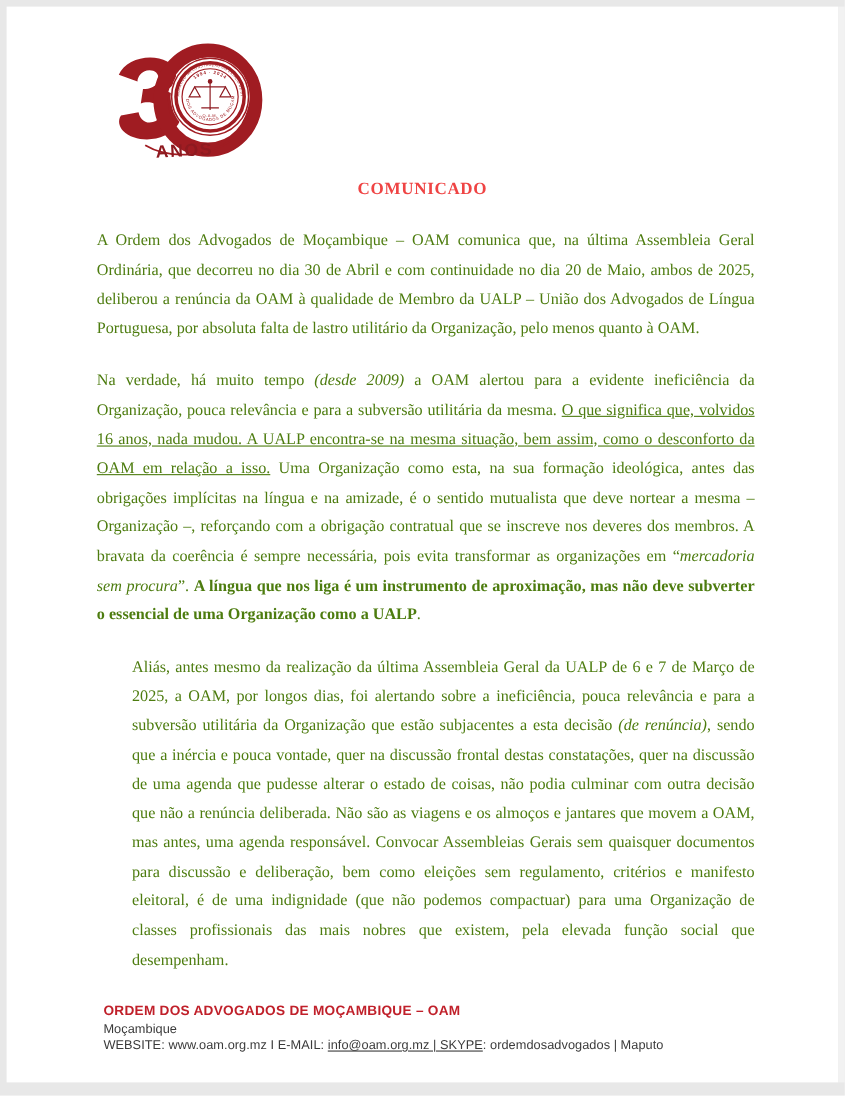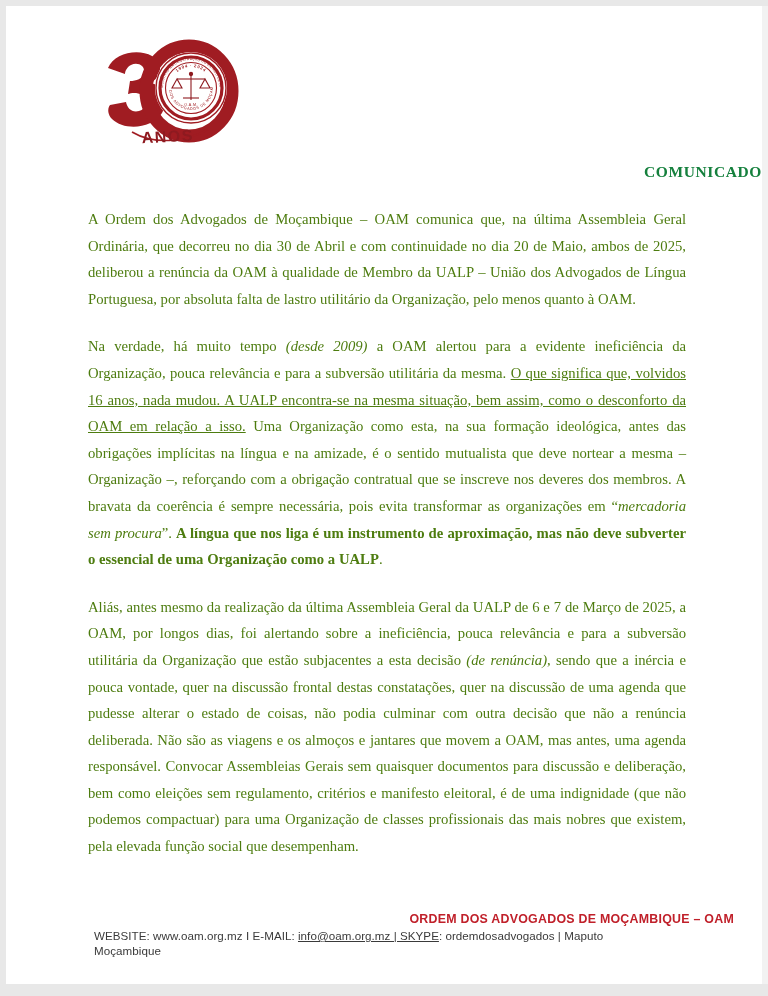--- a/index.html
+++ b/index.html
@@ -41,63 +41,62 @@
     height: 120px;
   }
   .logo-svg { display: block; }
 
   
   .doc-title {
     position: absolute;
     left: 0;
     top: 157px;
     width: 756px;
-    text-align: right;
+    text-align: center;
     font-family: "Liberation Serif", serif;
     font-weight: bold;
     font-size: 15.5px;
     letter-spacing: 0.6px;
-    color: #15803d;
+    color: #ef4444;
   }
 
   
   .body-copy {
     position: absolute;
     left: 82px;
     top: 200px;
     width: 598px;
     font-size: 14.7px;
     line-height: 26.6px;
     text-align: justify;
     color: #4d7c0f;
   }
   .body-copy p {
     margin: 0 0 21px 0;
   }
-  .body-copy p:last-child { margin-bottom: 0; }
+  .body-copy p:last-child { margin-bottom: 0; margin-left: 32px; }
   .it { font-style: italic; }
   .bd { font-weight: bold; }
   .ul { text-decoration: underline; }
 
   
   .footer {
     position: absolute;
     left: 88px;
     top: 906px;
     width: 640px;
     font-family: "Liberation Sans", sans-serif;
   }
   .footer-org {
     font-size: 12.4px;
     font-weight: bold;
     color: #c0202a;
     letter-spacing: 0.25px;
     line-height: 15px;
     margin-bottom: 1px;
-    text-align: right;
   }
   .footer-line {
     font-size: 11.6px;
     color: #3a3a3a;
     line-height: 15.2px;
     letter-spacing: 0.05px;
   }
   .footer-link {
     text-decoration: underline;
   }
@@ -165,20 +164,20 @@
   <div class="doc-title">COMUNICADO</div>
 
   <div class="body-copy">
     <p><span>A Ordem dos Advogados de Moçambique – OAM comunica que, na última Assembleia Geral Ordinária, que decorreu no dia 30 de Abril e com continuidade no dia 20 de Maio, ambos de 2025, deliberou a renúncia da OAM à qualidade de Membro da UALP – União dos Advogados de Língua Portuguesa, por absoluta falta de lastro utilitário da Organização, pelo menos quanto à OAM.</span></p>
     <p><span>Na verdade, há muito tempo </span><span class="it">(desde 2009)</span><span> a OAM alertou para a evidente ineficiência da Organização, pouca relevância e para a subversão utilitária da mesma. </span><span class="ul">O que significa que, volvidos 16 anos, nada mudou. A UALP encontra-se na mesma situação, bem assim, como o desconforto da OAM em relação a isso.</span><span> Uma Organização como esta, na sua formação ideológica, antes das obrigações implícitas na língua e na amizade, é o sentido mutualista que deve nortear a mesma – Organização –, reforçando com a obrigação contratual que se inscreve nos deveres dos membros. A bravata da coerência é sempre necessária, pois evita transformar as organizações em “</span><span class="it">mercadoria sem procura</span><span>”. </span><span class="bd">A língua que nos liga é um instrumento de aproximação, mas não deve subverter o essencial de uma Organização como a UALP</span><span>.</span></p>
     <p><span>Aliás, antes mesmo da realização da última Assembleia Geral da UALP de 6 e 7 de Março de 2025, a OAM, por longos dias, foi alertando sobre a ineficiência, pouca relevância e para a subversão utilitária da Organização que estão subjacentes a esta decisão </span><span class="it">(de renúncia)</span><span>, sendo que a inércia e pouca vontade, quer na discussão frontal destas constatações, quer na discussão de uma agenda que pudesse alterar o estado de coisas, não podia culminar com outra decisão que não a renúncia deliberada. Não são as viagens e os almoços e jantares que movem a OAM, mas antes, uma agenda responsável. Convocar Assembleias Gerais sem quaisquer documentos para discussão e deliberação, bem como eleições sem regulamento, critérios e manifesto eleitoral, é de uma indignidade (que não podemos compactuar) para uma Organização de classes profissionais das mais nobres que existem, pela elevada função social que desempenham.</span></p>
   </div>
 
   <div class="footer">
     <div class="footer-org">ORDEM DOS ADVOGADOS DE MOÇAMBIQUE – OAM</div>
+    <div class="footer-line">Moçambique</div>
     <div class="footer-line">
       <span>WEBSITE: www.oam.org.mz  I E-MAIL: </span><span class="footer-link">info@oam.org.mz | SKYPE</span><span>: ordemdosadvogados | Maputo</span>
     </div>
-    <div class="footer-line">Moçambique</div>
   </div>
 
 </div>
 <div class="page-edge-right"></div>
 
 </body></html>

